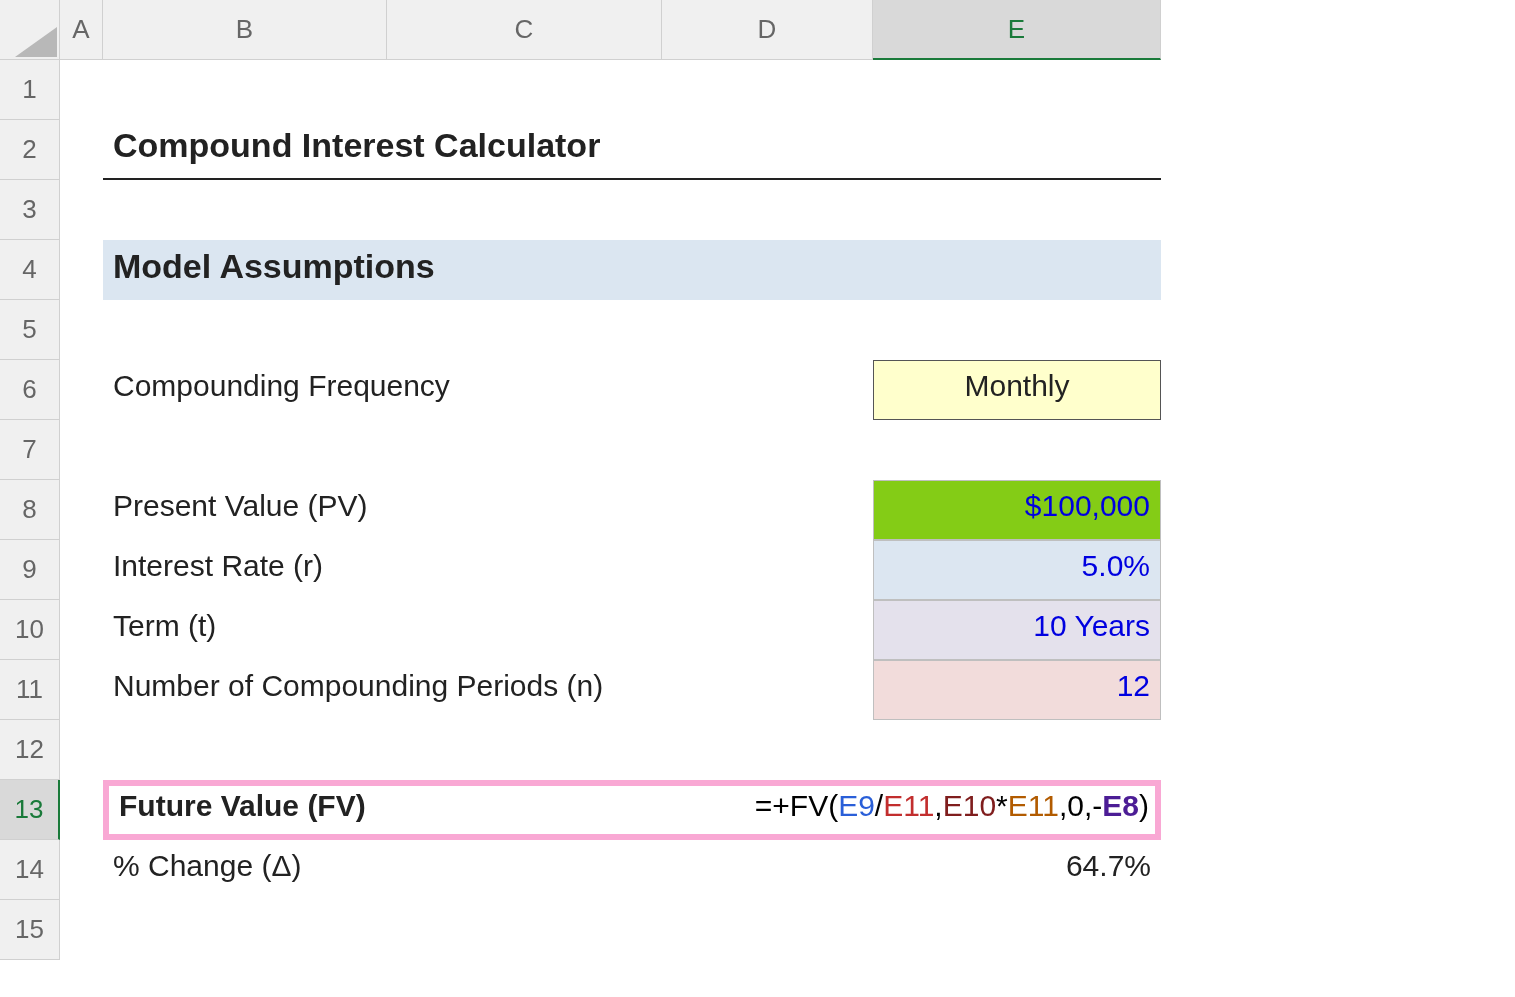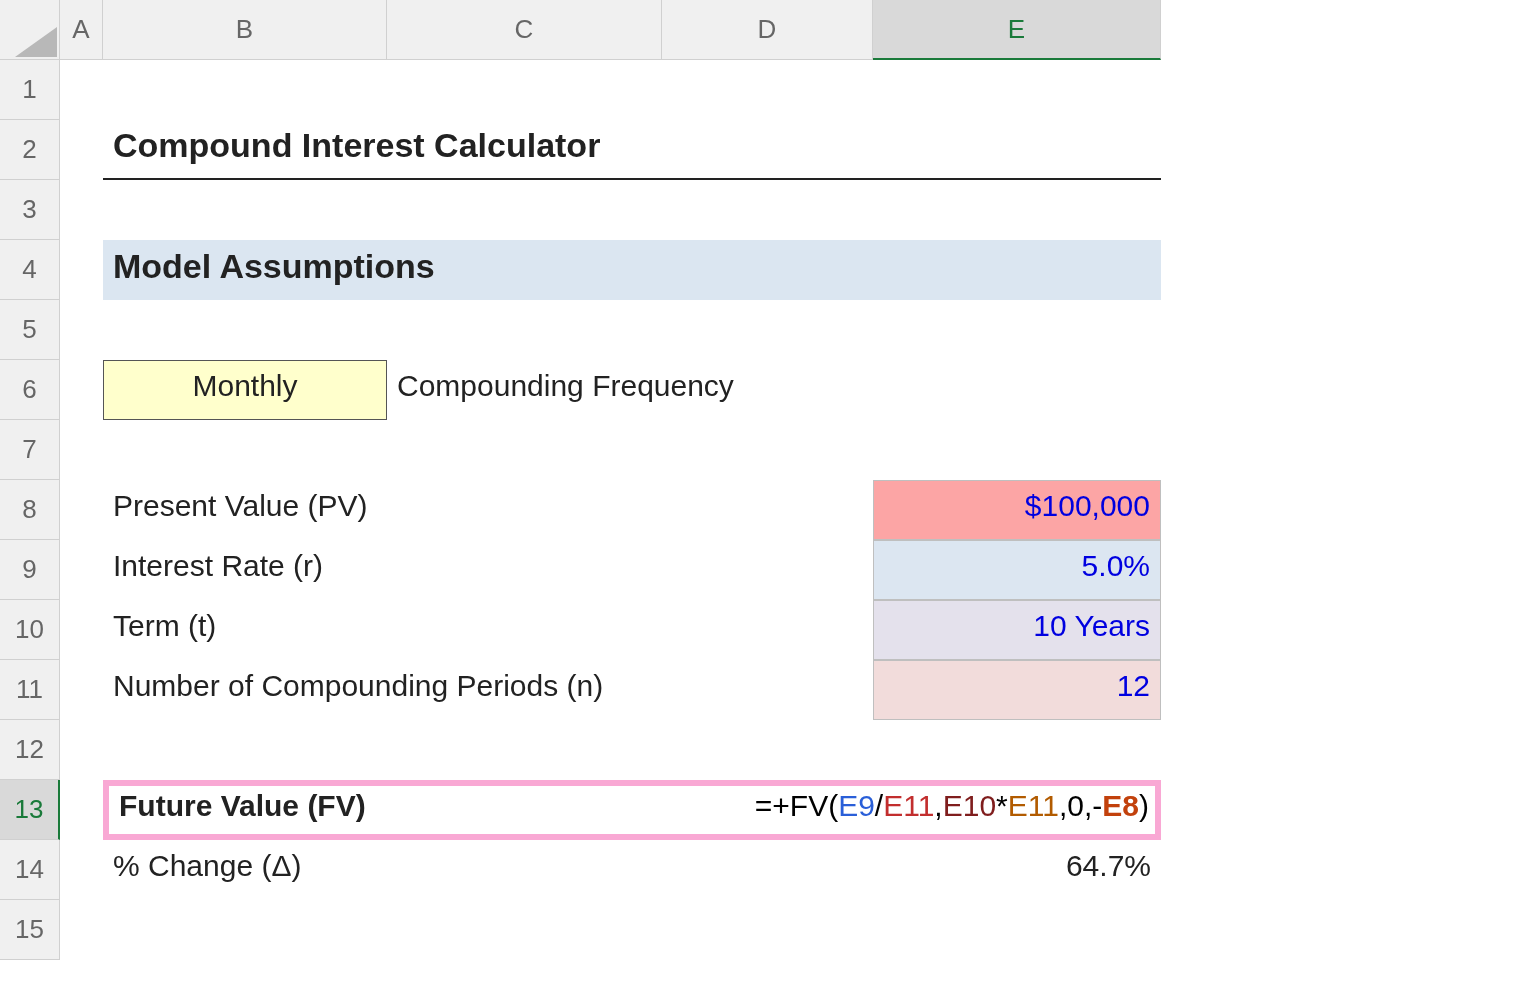--- a/index.html
+++ b/index.html
@@ -64,36 +64,36 @@
     align-items: center;
     padding: 0 10px 8px 10px;
   }
   .right { justify-content: flex-end; }
   .center { justify-content: center; }
   .bold { font-weight: 700; }
   .big { font-size: 34px; }
   .title-underline { border-bottom: 2px solid #222; }
   .section-fill { background: #dbe6f1; }
   .yellow-fill { background: #ffffcc; border: 1px solid #555; }
-  .green-fill { background: #fca5a5; border: 1px solid #bfbfbf; }
+  .green-fill { background: #84cc16; border: 1px solid #bfbfbf; }
   .blue-fill  { background: #dce6f1; border: 1px solid #bfbfbf; }
   .lav-fill   { background: #e4e1ec; border: 1px solid #bfbfbf; }
   .red-fill   { background: #f2dcdb; border: 1px solid #bfbfbf; }
   .blue-text  { color: #0000e0; }
   .active-outline { border: 6px solid #f9a8d4; }
   .formula {
     font-family: Arial, sans-serif;
     white-space: nowrap;
   }
   .formula .fn   { color: #000; }
   .formula .refA { color: #2a5fd8; }
   .formula .refB { color: #c22e2e; }
   .formula .refC { color: #7f1d1d; }
   .formula .refD { color: #b25b00; }
-  .formula .refE { color: #c2410c; font-weight: 700; }
+  .formula .refE { color: #4c1d95; font-weight: 700; }
 </style>
 </head>
 <body>
 
 <div class="sheet">
 
   <div class="hdr corner"></div>
   <div class="hdr">A</div>
   <div class="hdr">B</div>
   <div class="hdr">C</div>
@@ -124,22 +124,22 @@
 
   <div class="rowhdr">5</div>
   <div class="cell"></div>
   <div class="cell"></div>
   <div class="cell"></div>
   <div class="cell"></div>
   <div class="cell"></div>
 
   <div class="rowhdr">6</div>
   <div class="cell"></div>
+  <div class="cell" style="grid-column: span 3;">Compounding Frequency</div>
   <div class="cell center yellow-fill">Monthly</div>
-  <div class="cell" style="grid-column: span 3;">Compounding Frequency</div>
 
   <div class="rowhdr">7</div>
   <div class="cell"></div>
   <div class="cell"></div>
   <div class="cell"></div>
   <div class="cell"></div>
   <div class="cell"></div>
 
   <div class="rowhdr">8</div>
   <div class="cell"></div>

